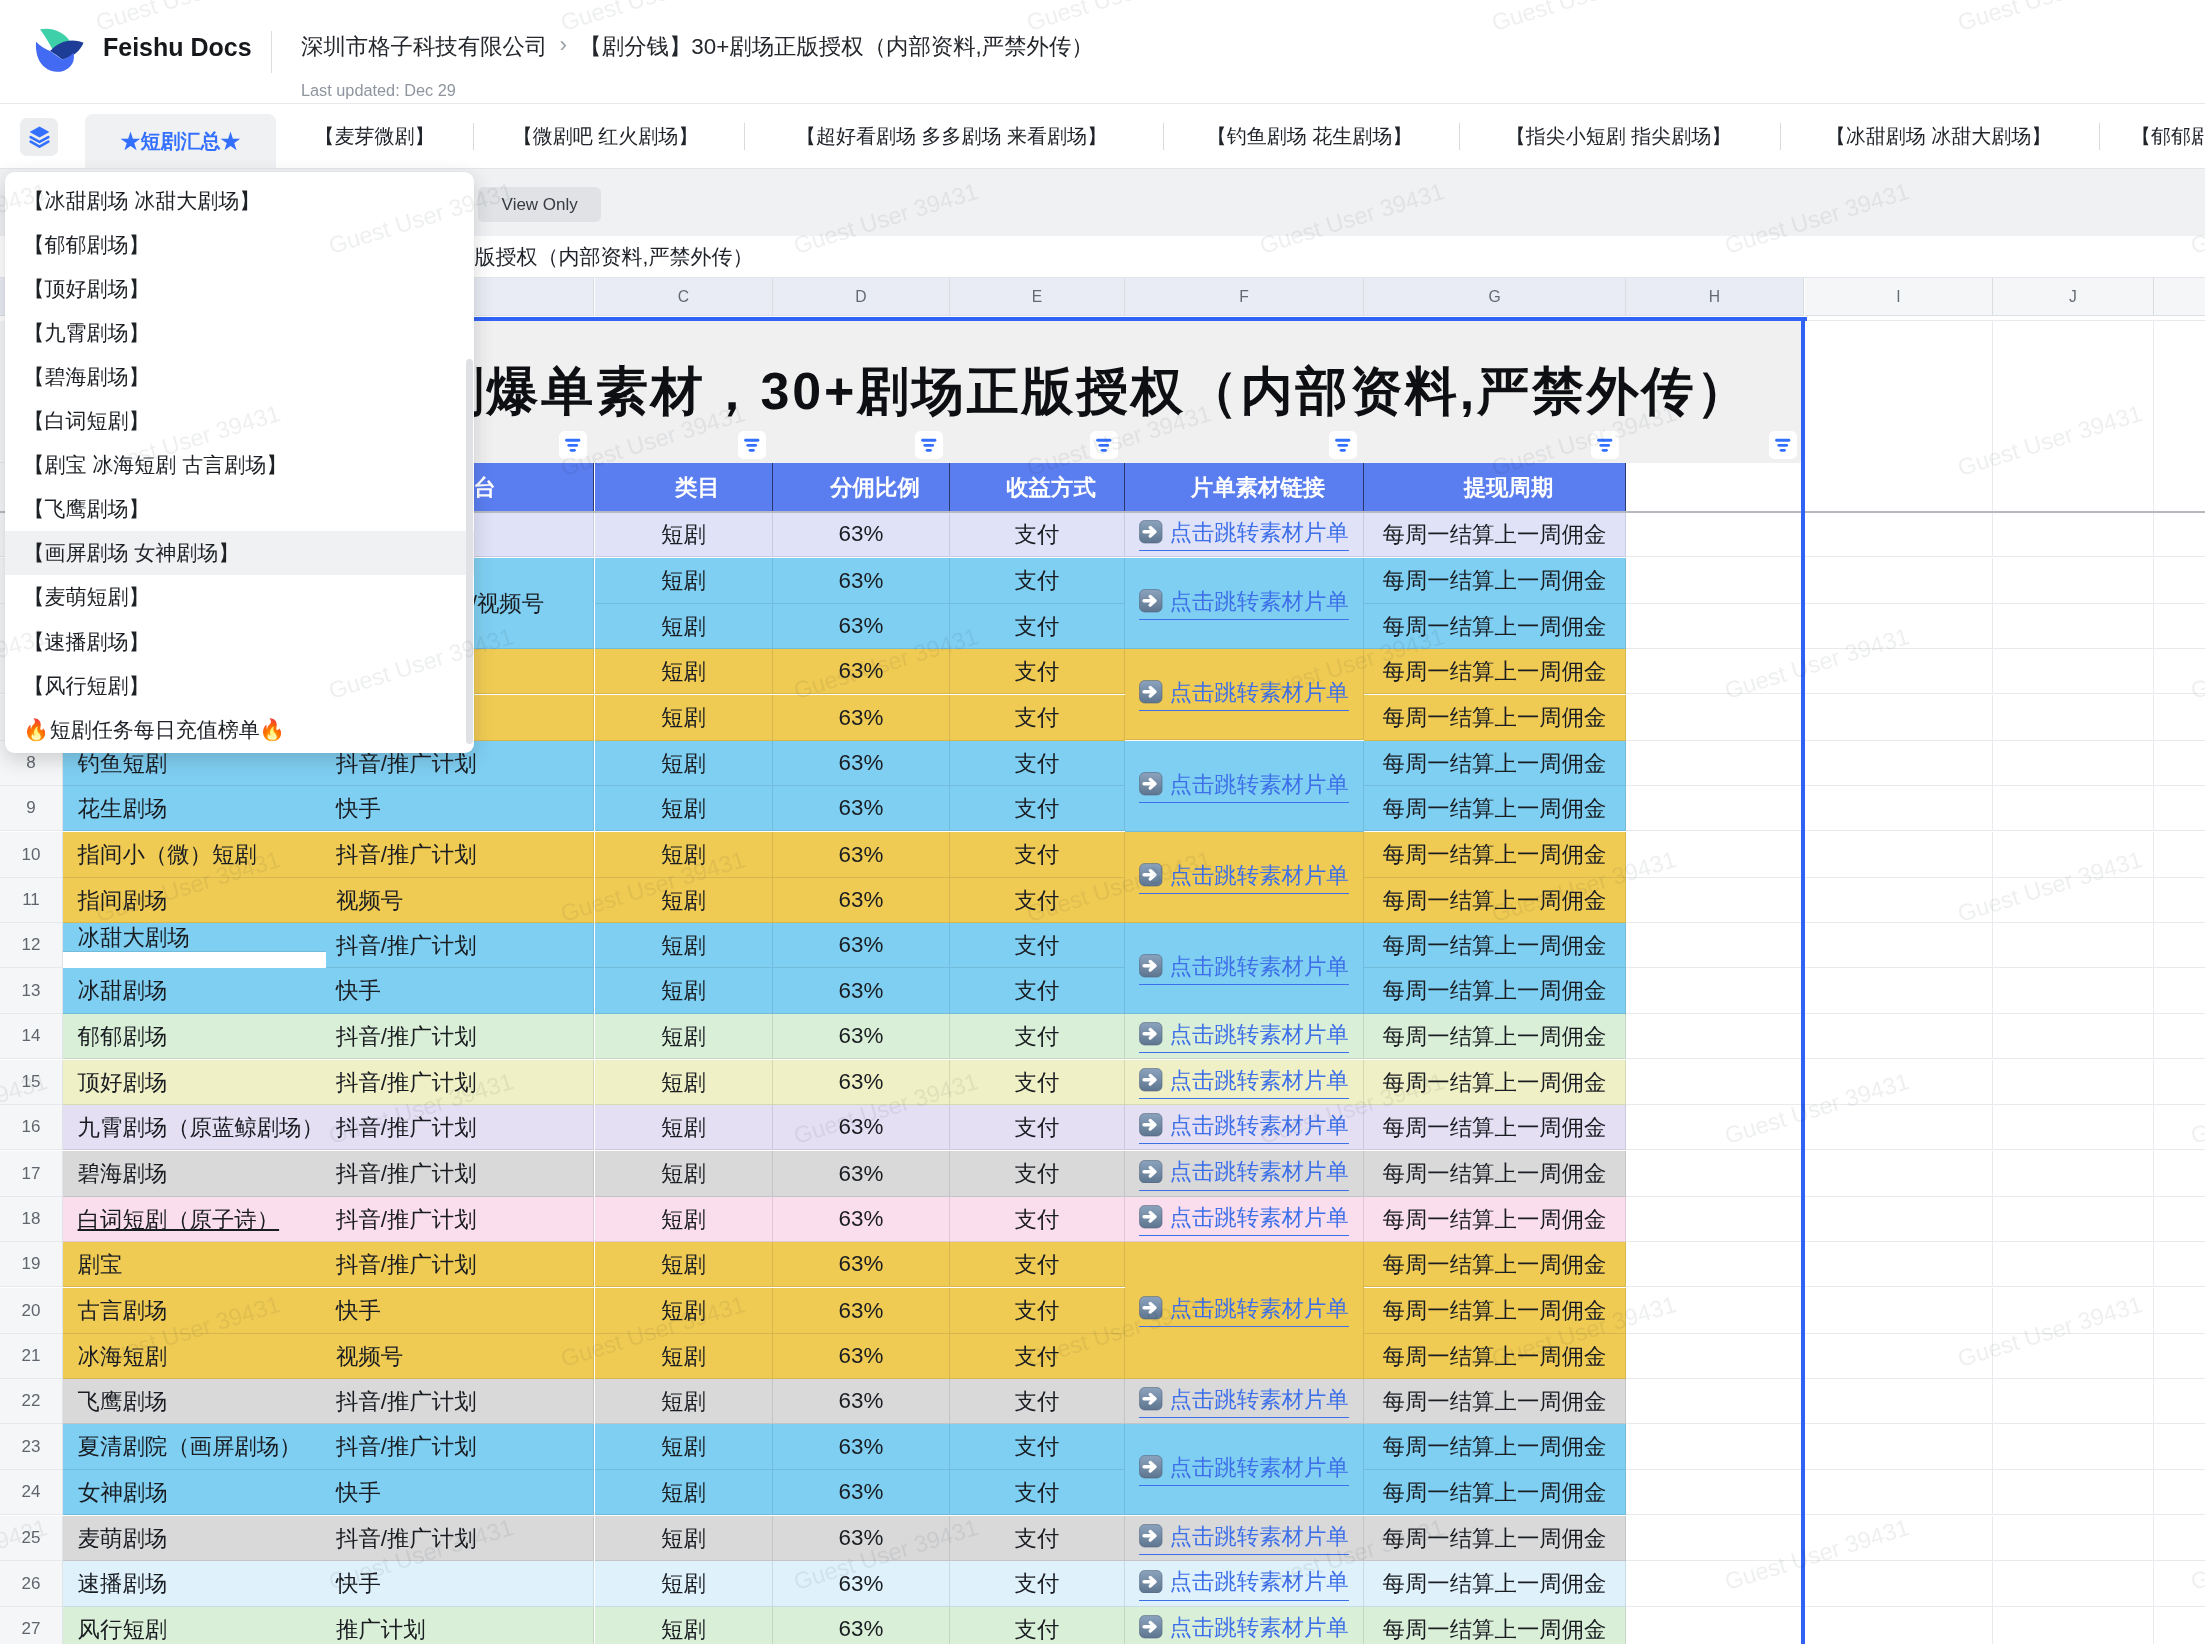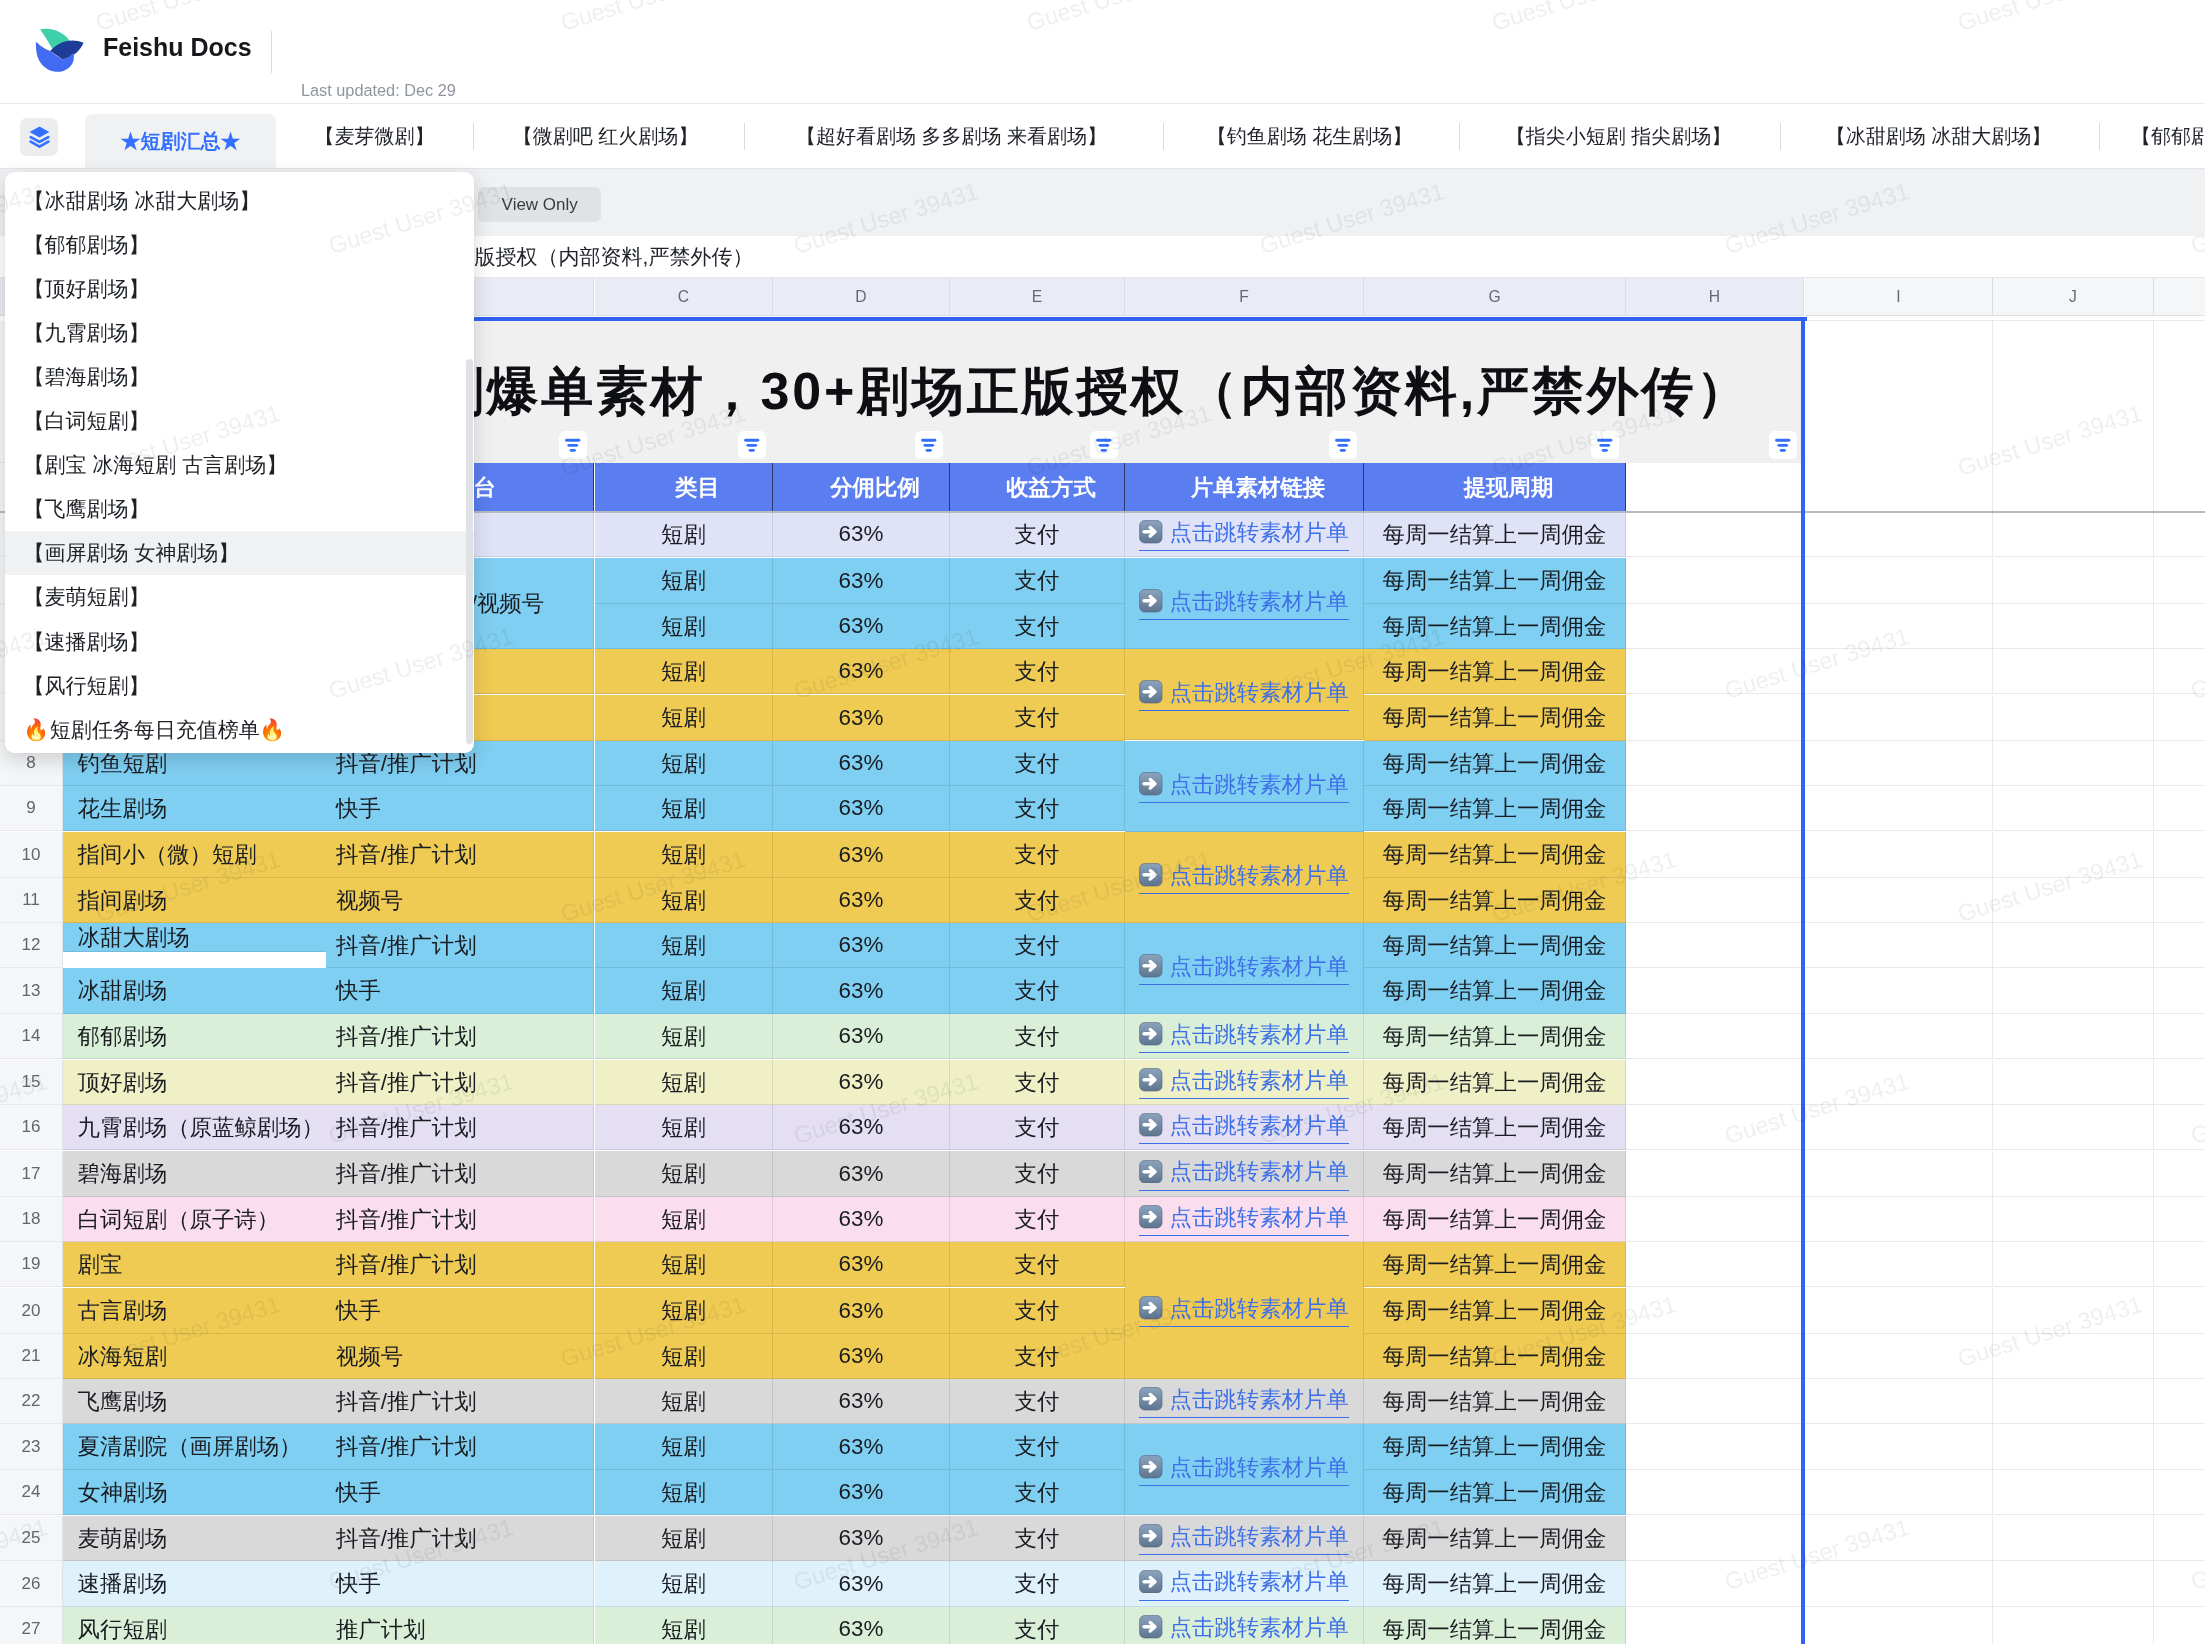--- a/index.html
+++ b/index.html
@@ -307,21 +307,21 @@
       <div class="cell data-cell left" style="left: 326px; top: 873px; width: 268px; height: 46px; background: rgb(217, 217, 218); padding-left: 10px;">抖音/推广计划</div>
       <div class="cell data-cell center" style="left: 595px; top: 873px; width: 178px; height: 46px; background: rgb(217, 217, 218);">短剧</div>
       <div class="cell data-cell center" style="left: 773px; top: 873px; width: 177px; height: 46px; background: rgb(217, 217, 218);">63%</div>
       <div class="cell data-cell center" style="left: 950px; top: 873px; width: 175px; height: 46px; background: rgb(217, 217, 218);">支付</div>
       <div class="cell data-cell center" style="left: 1364px; top: 873px; width: 262px; height: 46px; background: rgb(217, 217, 218);">每周一结算上一周佣金</div>
       <div class="cell white-cell" style="left: 1626px; top: 873px; width: 178px; height: 46px;"></div>
       <div class="cell white-cell" style="left: 1805px; top: 873px; width: 188px; height: 46px;"></div>
       <div class="cell white-cell" style="left: 1993px; top: 873px; width: 161px; height: 46px;"></div>
       <div class="cell white-cell" style="left: 2154px; top: 873px; width: 52px; height: 46px;"></div>
       <div class="cell gutter-cell" style="left: 0px; top: 919px; width: 63px; height: 45px;">18</div>
-      <div class="cell data-cell left" style="left: 63px; top: 919px; width: 264px; height: 45px; background: rgb(251, 222, 238); padding-left: 14.6px;">白词短剧（原子诗）</div>
+      <div class="cell data-cell left" style="left: 63px; top: 919px; width: 264px; height: 45px; background: rgb(251, 222, 238); padding-left: 14.6px; text-decoration: underline;">白词短剧（原子诗）</div>
       <div class="cell data-cell left" style="left: 326px; top: 919px; width: 268px; height: 45px; background: rgb(251, 222, 238); padding-left: 10px;">抖音/推广计划</div>
       <div class="cell data-cell center" style="left: 595px; top: 919px; width: 178px; height: 45px; background: rgb(251, 222, 238);">短剧</div>
       <div class="cell data-cell center" style="left: 773px; top: 919px; width: 177px; height: 45px; background: rgb(251, 222, 238);">63%</div>
       <div class="cell data-cell center" style="left: 950px; top: 919px; width: 175px; height: 45px; background: rgb(251, 222, 238);">支付</div>
       <div class="cell data-cell center" style="left: 1364px; top: 919px; width: 262px; height: 45px; background: rgb(251, 222, 238);">每周一结算上一周佣金</div>
       <div class="cell white-cell" style="left: 1626px; top: 919px; width: 178px; height: 45px;"></div>
       <div class="cell white-cell" style="left: 1805px; top: 919px; width: 188px; height: 45px;"></div>
       <div class="cell white-cell" style="left: 1993px; top: 919px; width: 161px; height: 45px;"></div>
       <div class="cell white-cell" style="left: 2154px; top: 919px; width: 52px; height: 45px;"></div>
       <div class="cell gutter-cell" style="left: 0px; top: 964px; width: 63px; height: 45px;">19</div>
@@ -566,20 +566,23 @@
     </div>
 
   <div id="topbar">
     <svg id="logo" viewBox="0 0 92 86">
       <path d="M12 6 C34 1 58 12 68 31 C56 35 45 40 37 46 C29 32 20 17 12 6 Z" fill="#3ed0a9"></path>
       <path d="M30 45 C46 27 68 21 90 30 C84 45 70 56 52 60 C44 54 36 49 30 45 Z" fill="#1e3d96"></path>
       <path d="M5 28 C13 37 22 41 30 45 C37 50 45 56 52 60 C60 58 66 54 72 48 C75 62 69 74 55 80 C35 87 15 76 8 56 C5 47 4 37 5 28 Z" fill="#436af3"></path>
     </svg>
     <div id="product-name">Feishu Docs</div>
     <div id="head-divider"></div>
+    <div id="breadcrumb">
+      <span>深圳市格子科技有限公司</span><span class="crumb-sep">›</span><span>【剧分钱】30+剧场正版授权（内部资料,严禁外传）</span>
+    </div>
     <div id="last-updated">Last updated: Dec 29</div>
   </div>
 
   <div id="tabbar">
     <div id="sheet-switcher">
       <svg width="25" height="25" viewBox="0 0 48 48">
         <path d="M24 5 L43 15.5 24 26 5 15.5 Z" fill="#3370ff"></path>
         <path d="M7 25 L24 34.5 41 25" stroke="#3370ff" stroke-width="5" fill="none" stroke-linecap="round" stroke-linejoin="round"></path>
         <path d="M7 34 L24 43.5 41 34" stroke="#3370ff" stroke-width="5" fill="none" stroke-linecap="round" stroke-linejoin="round"></path>
       </svg>

